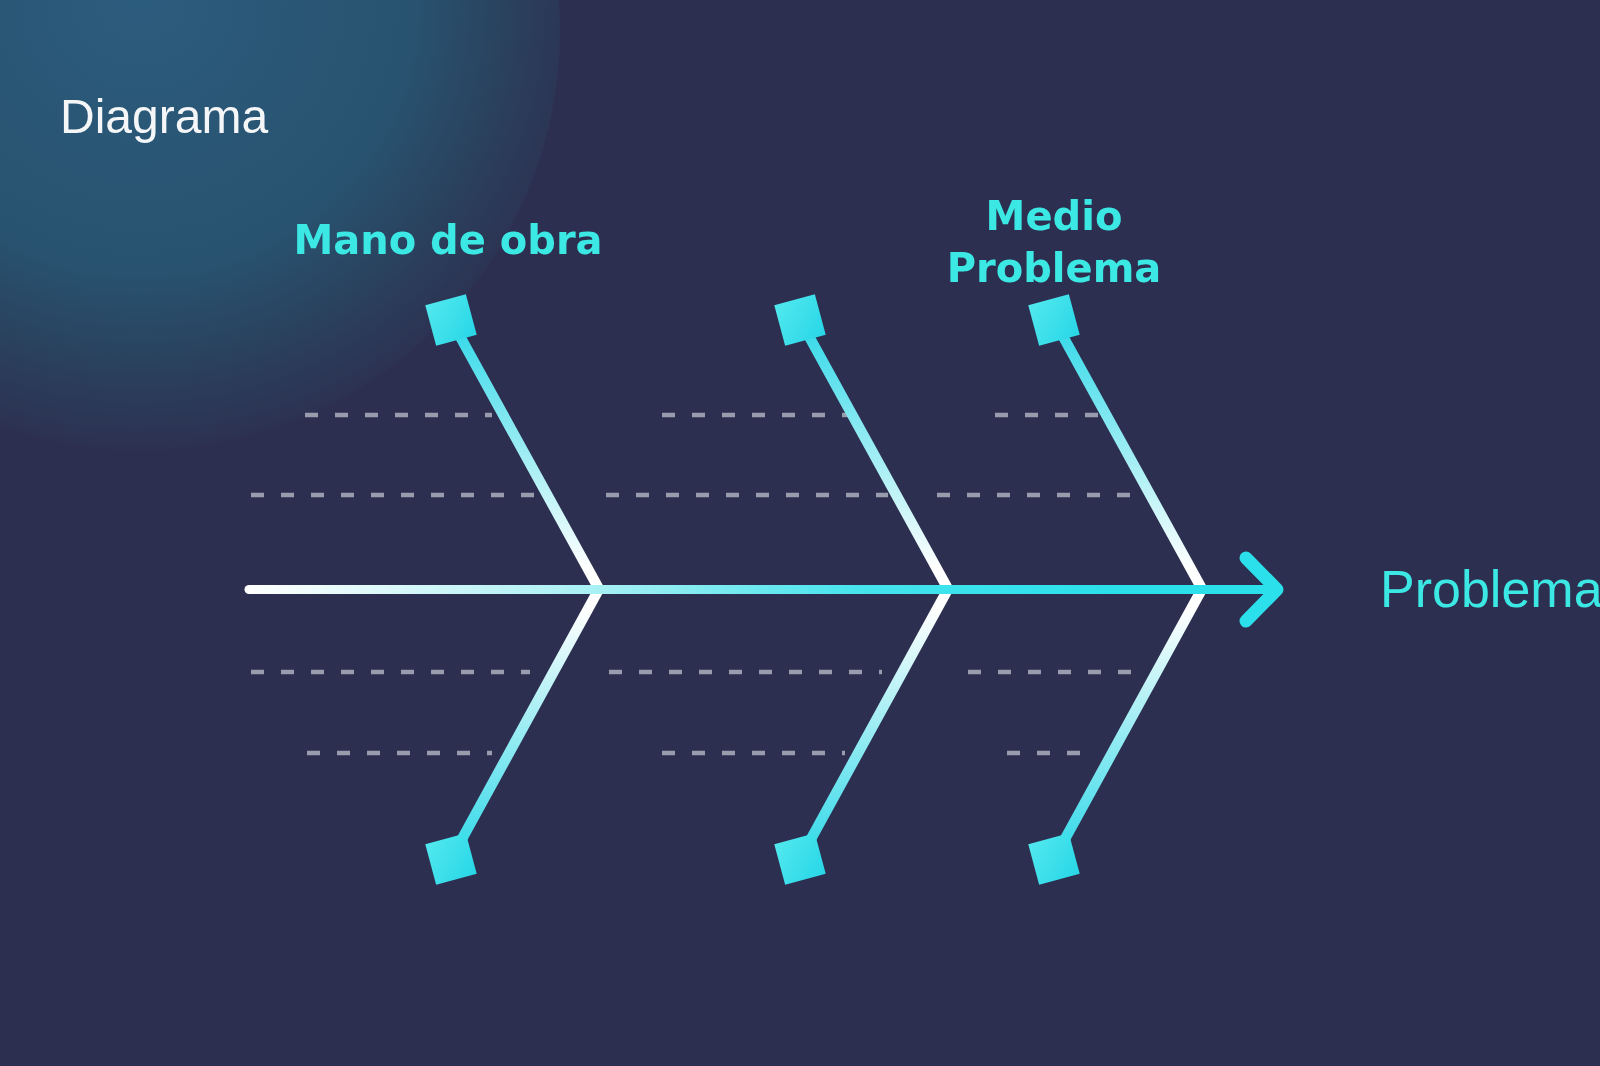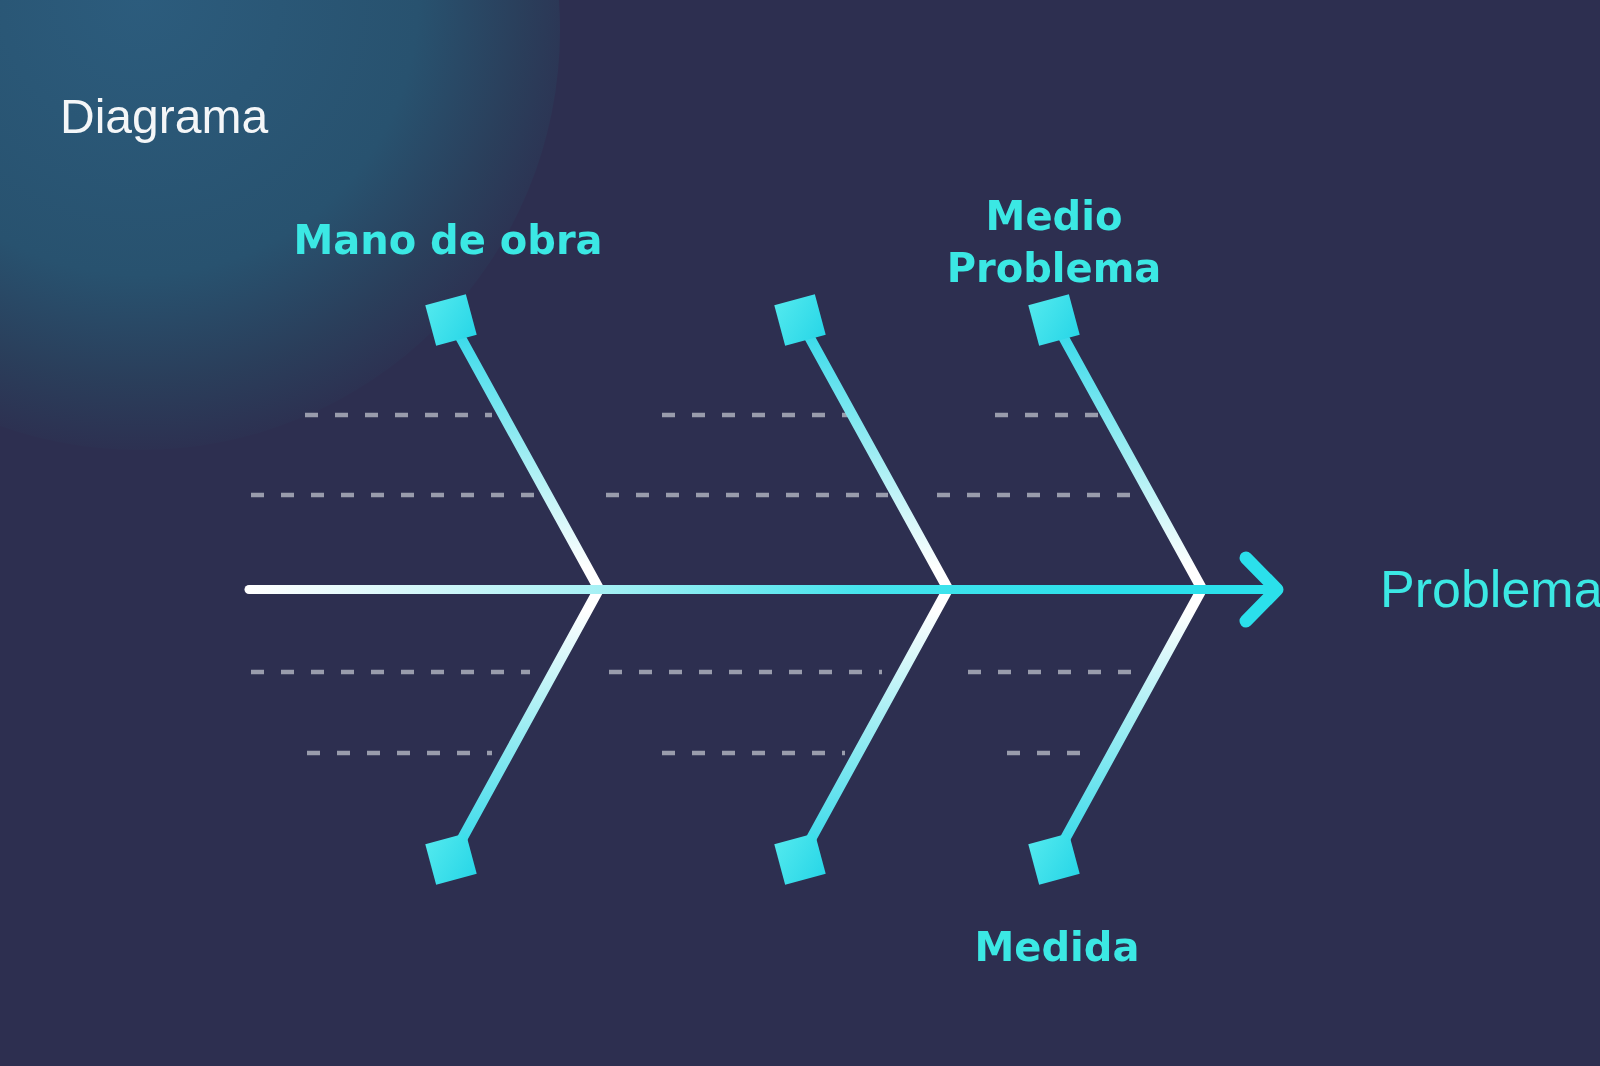--- a/index.html
+++ b/index.html
@@ -131,17 +131,16 @@
       <rect x="779" y="299" width="42" height="42" transform="rotate(-15 800 320)"></rect>
       <rect x="1033" y="299" width="42" height="42" transform="rotate(-15 1054 320)"></rect>
       <rect x="430" y="838" width="42" height="42" transform="rotate(-15 451 859)"></rect>
       <rect x="779" y="838" width="42" height="42" transform="rotate(-15 800 859)"></rect>
       <rect x="1033" y="838" width="42" height="42" transform="rotate(-15 1054 859)"></rect>
     </g>
   </svg>
 
   <div class="cat-label label-mano">Mano de obra</div>
   <div class="cat-label label-medio wrap">Medio Problema</div>
-  <div class="cat-label label-medida">Medida</div>
 
   <div class="problema-label">Problema</div>
 
 </div>
 
 </body></html>

